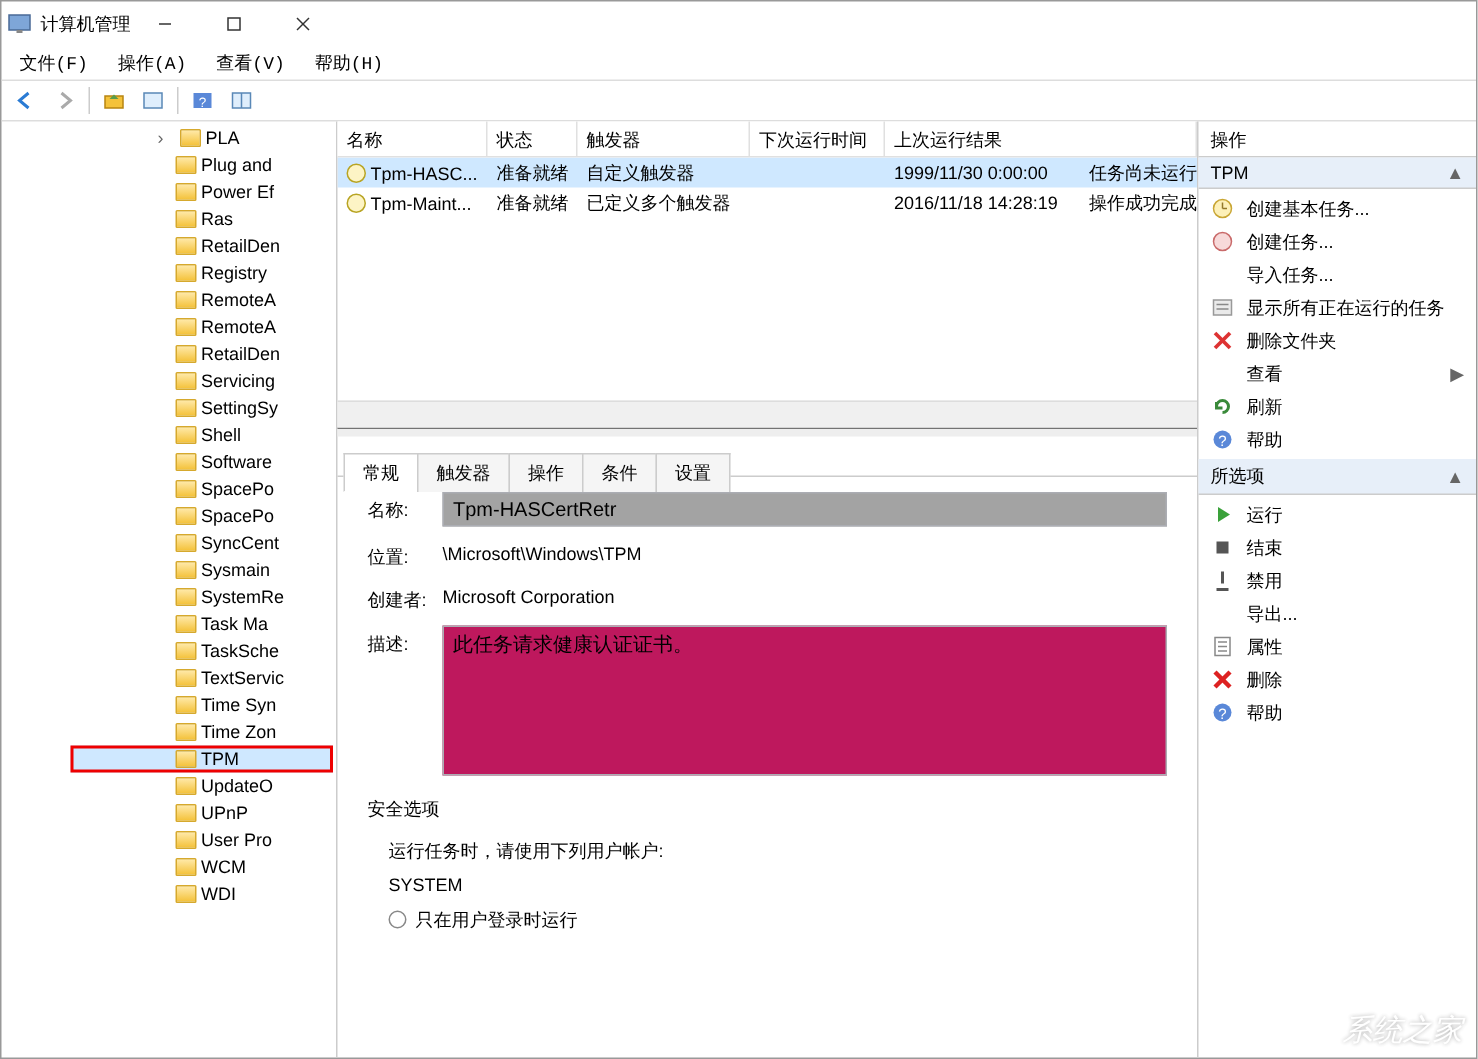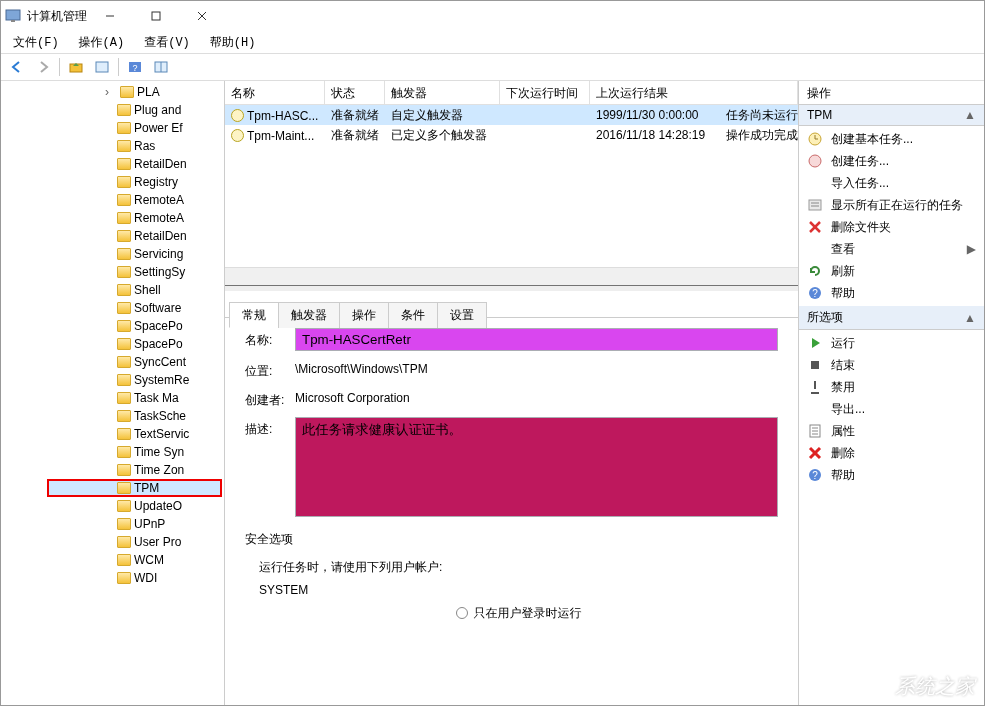--- a/index.html
+++ b/index.html
@@ -28,26 +28,26 @@
 .task-row.selected { background: #cfe8ff; }
 .task-row div { padding: 2px 6px; white-space: nowrap; overflow: hidden; }
 .task-scrollbar { height: 18px; background: #f0f0f0; border-top: 1px solid #ddd; position: relative; }
 .detail-pane { flex: 1; display: flex; flex-direction: column; border-top: 5px solid #eee; min-height: 0; }
 .tabs { display: flex; height: 26px; padding: 0 4px; }
 .tab { padding: 4px 12px; border: 1px solid #ccc; border-bottom: none; background: #f5f5f5; margin-right: -1px; position: relative; top: 11px; }
 .tab.active { background: #fff; border-bottom: 1px solid #fff; }
 .tab-content { flex: 1; border-top: 1px solid #ccc; padding: 10px 20px; overflow: auto; }
 .form-row { display: flex; margin-bottom: 8px; align-items: flex-start; }
 .form-label { width: 50px; padding-top: 4px; }
-.form-input { flex: 1; border: 1px solid #abadb3; padding: 3px 6px; background: #d946ef; }
+.form-input { flex: 1; border: 1px solid #abadb3; padding: 3px 6px; background: #a3a3a3; }
 .form-text { flex: 1; padding: 3px 0; }
 .form-textarea { flex: 1; border: 1px solid #abadb3; padding: 3px 6px; height: 100px; background: #be185d; resize: none; }
 .sec-heading { margin: 14px 0 8px; }
 .sec-indent { padding-left: 14px; line-height: 1.9; }
-.radio-row { display: flex; align-items: center; gap: 6px; justify-content: center; }
+.radio-row { display: flex; align-items: center; gap: 6px; }
 .radio { width: 12px; height: 12px; border: 1px solid #888; border-radius: 50%; }
 .actions-pane { width: 185px; display: flex; flex-direction: column; }
 .actions-title { padding: 4px 8px; border-bottom: 1px solid #ccc; height: 24px; }
 .action-section { background: #e7eff9; padding: 3px 8px; border-bottom: 1px solid #ccc; display: flex; justify-content: space-between; align-items: center; }
 .action-section .caret { color: #666; }
 .action-list { padding: 2px 0; }
 .action-item { display: flex; align-items: center; height: 22px; padding: 0 8px; gap: 8px; }
 .action-item .aicon { width: 16px; height: 16px; display: flex; align-items: center; justify-content: center; flex-shrink: 0; }
 .action-item .arrow { margin-left: auto; color: #666; }
 .clock-icon { width: 13px; height: 13px; border: 1px solid #b8a423; border-radius: 50%; background: #fdf4c5; display: inline-block; margin-right: 3px; position: relative; top: 2px; }
@@ -188,20 +188,24 @@
         <span class="folder-icon"></span>
         <span>SpacePo</span>
       </div>
       <div class="tree-item">
         <span class="folder-icon"></span>
         <span>SpacePo</span>
       </div>
       <div class="tree-item">
         <span class="folder-icon"></span>
         <span>SyncCent</span>
+      </div>
+      <div class="tree-item">
+        <span class="folder-icon"></span>
+        <span>Sysmain</span>
       </div>
       <div class="tree-item">
         <span class="folder-icon"></span>
         <span>SystemRe</span>
       </div>
       <div class="tree-item">
         <span class="folder-icon"></span>
         <span>Task Ma</span>
       </div>
       <div class="tree-item">

